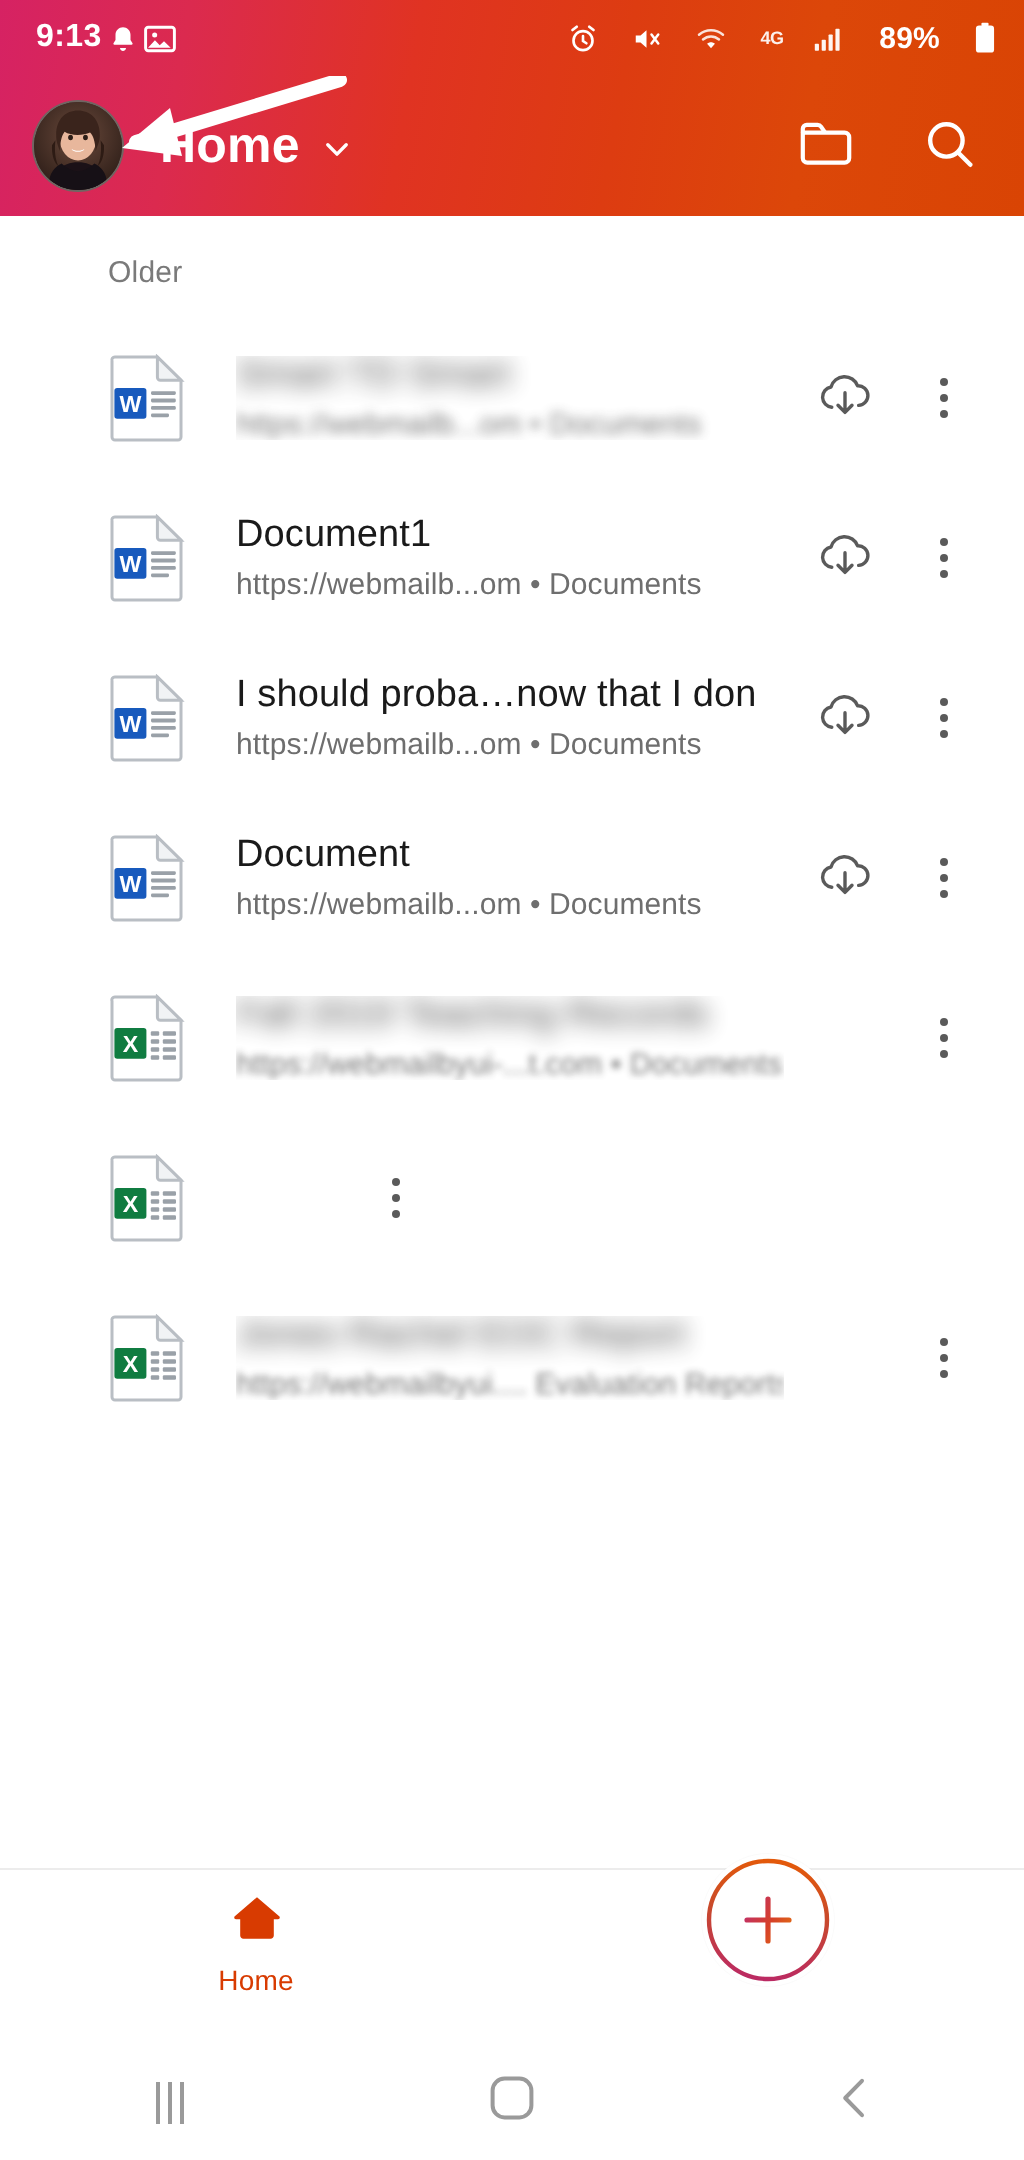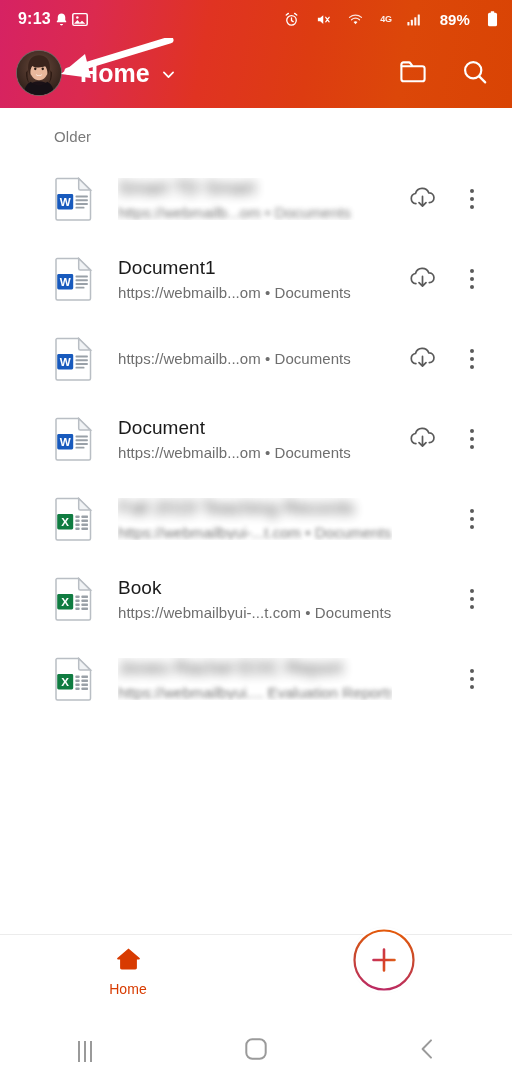--- a/index.html
+++ b/index.html
@@ -550,20 +550,21 @@
               <text x="11.2" y="28.9" font-family="Liberation Sans, sans-serif" font-size="11.6" font-weight="bold" fill="#ffffff" text-anchor="middle">W</text>
               <g fill="#9aa1a8">
                 <rect x="21.5" y="18.6" width="12.4" height="1.9" rx="0.7"></rect>
                 <rect x="21.5" y="22.3" width="12.4" height="1.9" rx="0.7"></rect>
                 <rect x="21.5" y="26" width="12.4" height="1.9" rx="0.7"></rect>
                 <rect x="21.5" y="29.7" width="9" height="1.9" rx="0.7"></rect>
               </g>
             </svg>
           </div>
           <div class="file-text">
+            <div class="file-title">I should proba…now that I don</div>
             <div class="file-sub">https://webmailb...om • Documents</div>
           </div>
           <div class="row-actions">
             <button class="cloud-btn">
               <span><svg width="27" height="24" viewBox="0 0 27 24" fill="none">
                   <path d="M6.9 17.6a5.1 5.1 0 0 1-.4-10.1 7 7 0 0 1 13.3-.6 4.9 4.9 0 0 1 .5 9.8" stroke="#5a5a5a" stroke-width="1.7" stroke-linecap="round" stroke-linejoin="round"></path>
                   <path d="M13.5 10.4v9.4M10 16.6l3.5 3.6 3.5-3.6" stroke="#5a5a5a" stroke-width="1.7" stroke-linecap="round" stroke-linejoin="round"></path>
                 </svg></span>
             </button>
             <button class="overflow-btn">
@@ -656,24 +657,20 @@
                 <rect x="27.4" y="18.6" width="6.6" height="2.3" rx="0.6"></rect>
                 <rect x="21.4" y="22.6" width="4.2" height="2.3" rx="0.6"></rect>
                 <rect x="27.4" y="22.6" width="6.6" height="2.3" rx="0.6"></rect>
                 <rect x="21.4" y="26.6" width="4.2" height="2.3" rx="0.6"></rect>
                 <rect x="27.4" y="26.6" width="6.6" height="2.3" rx="0.6"></rect>
                 <rect x="21.4" y="30.6" width="4.2" height="2.3" rx="0.6"></rect>
                 <rect x="27.4" y="30.6" width="6.6" height="2.3" rx="0.6"></rect>
               </g>
             </svg>
           </div>
-          <div class="file-text">
-            <div class="file-title">Book</div>
-            <div class="file-sub">https://webmailbyui-...t.com • Documents</div>
-          </div>
           <div class="row-actions">
             <div class="cloud-slot"></div>
             <button class="overflow-btn">
               <span class="dots">
                 <span></span>
                 <span></span>
                 <span></span>
               </span>
             </button>
           </div>

